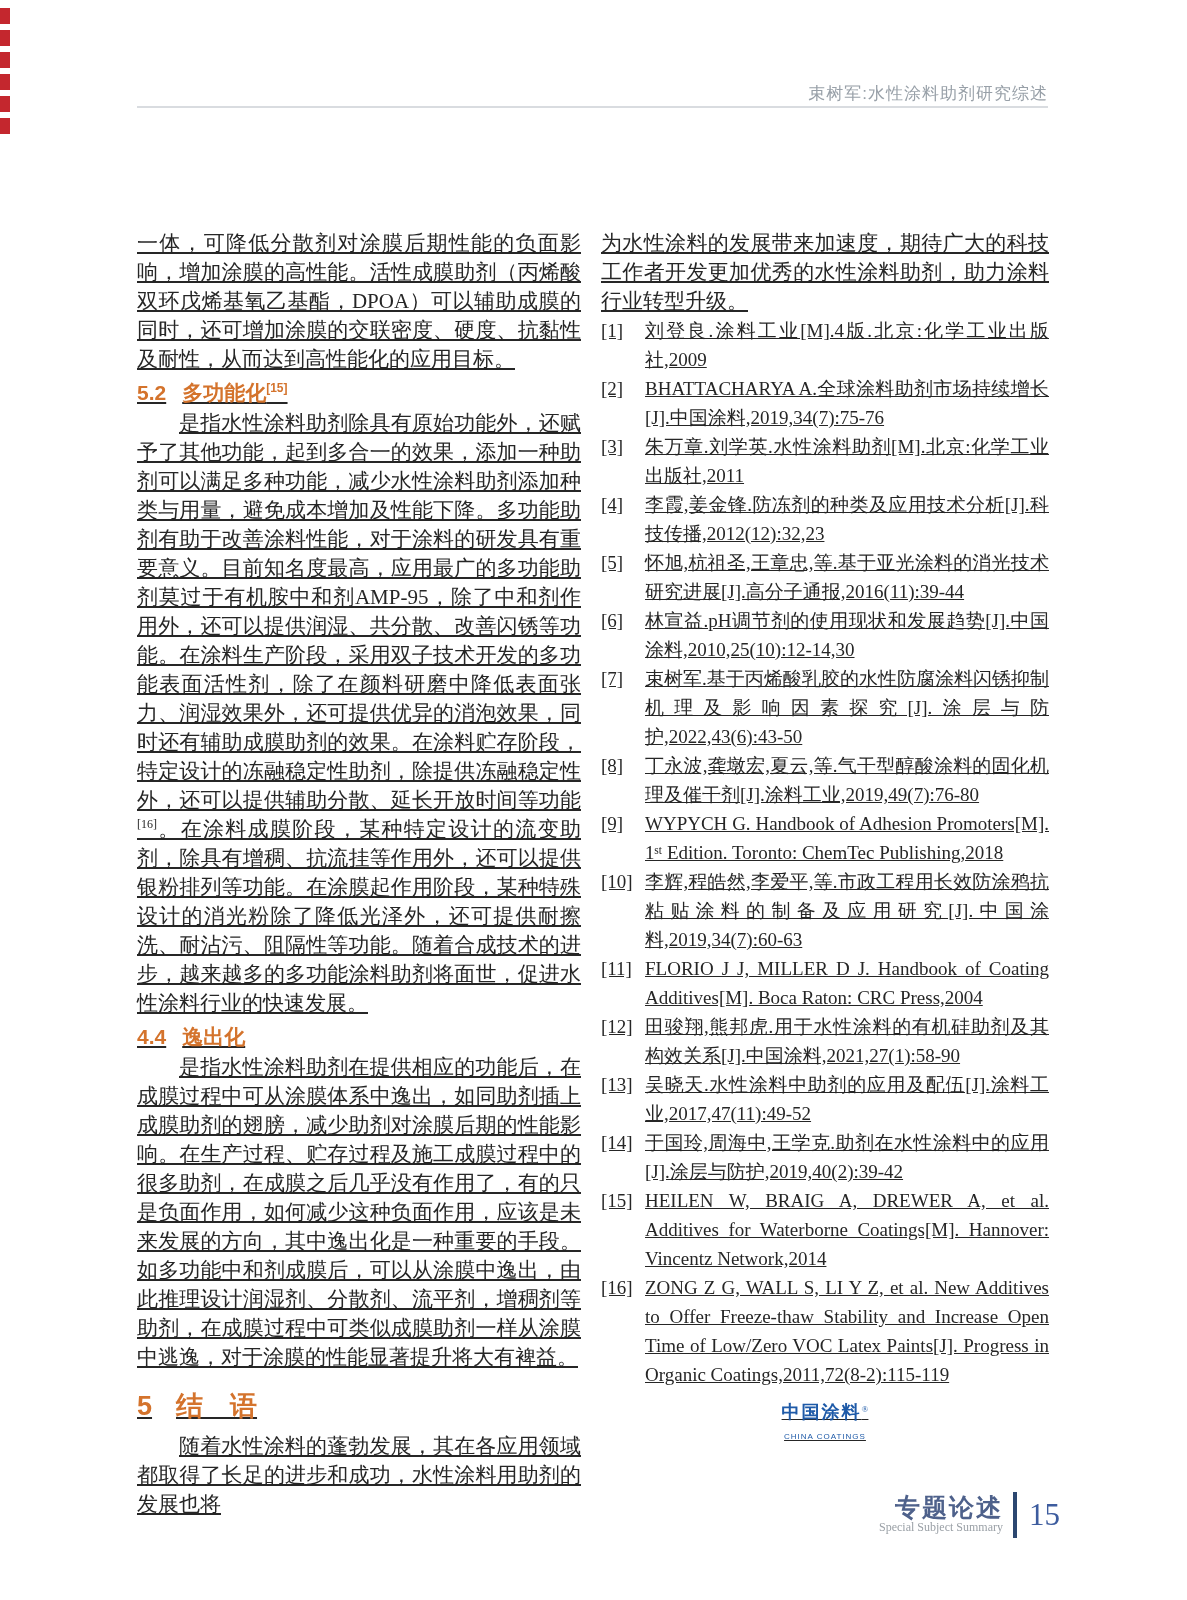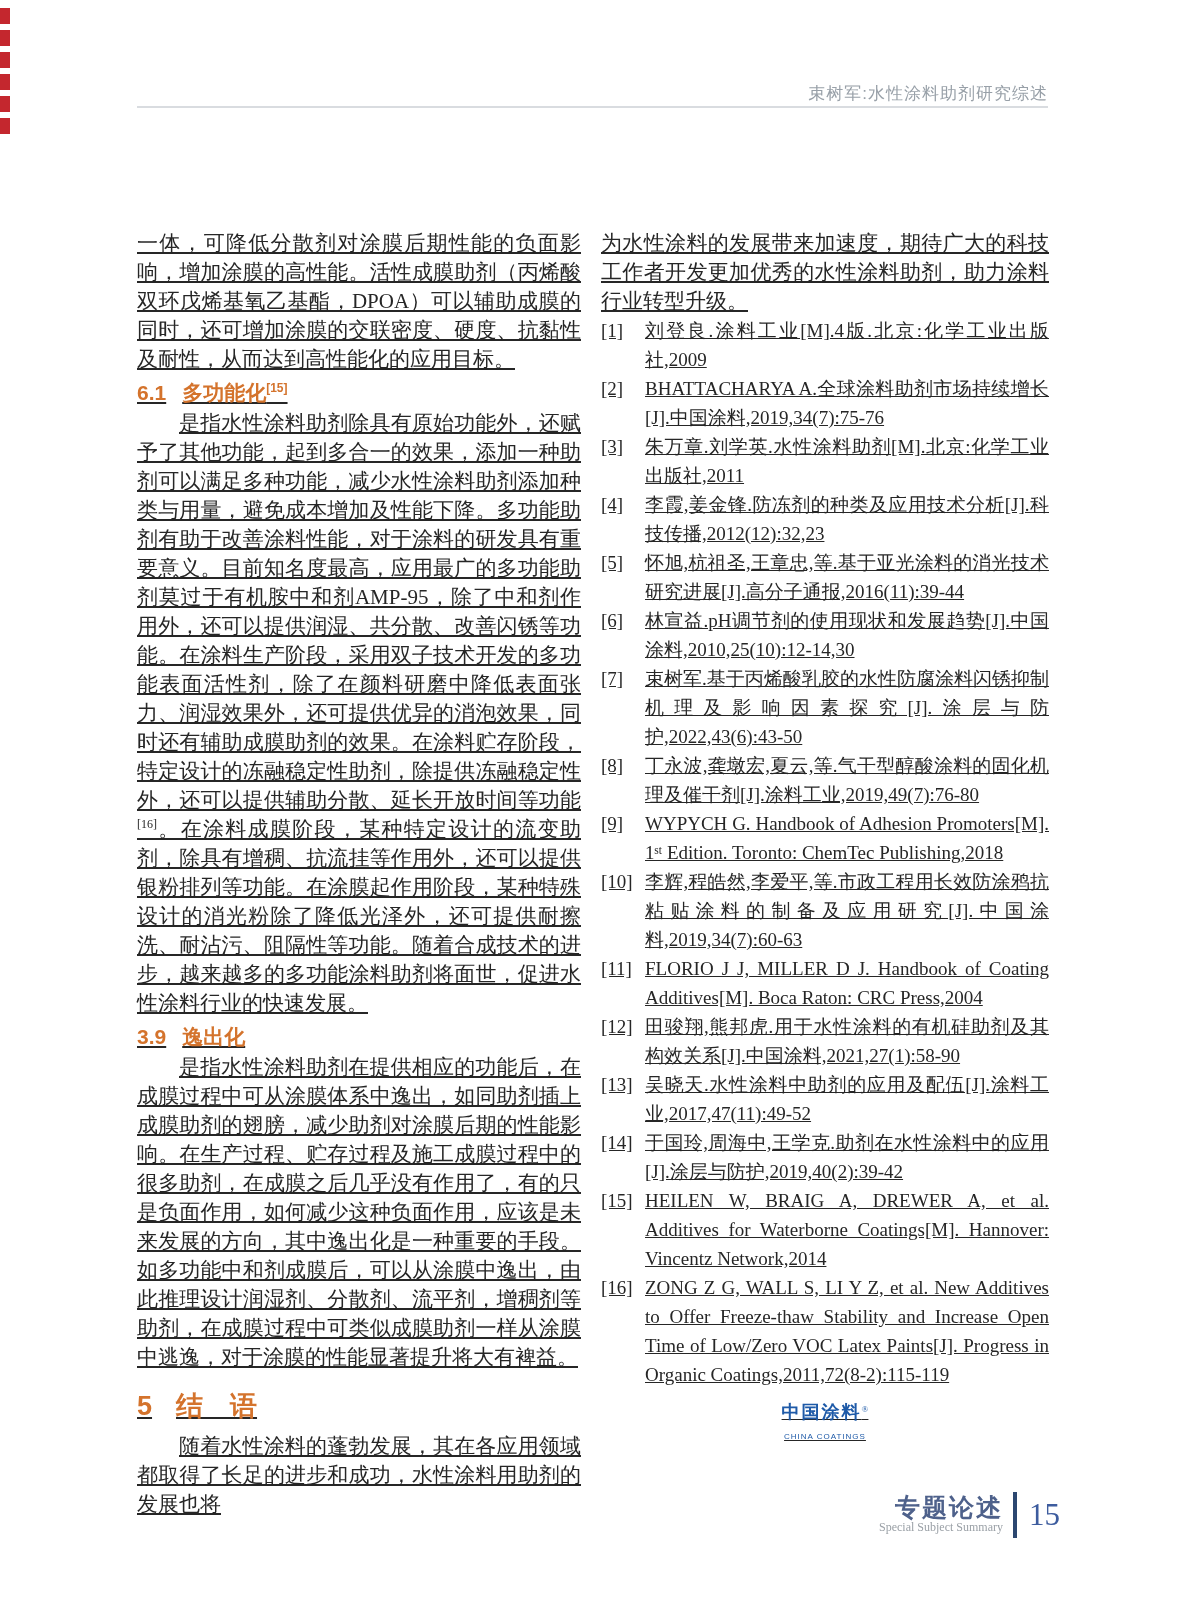--- a/index.html
+++ b/index.html
@@ -92,26 +92,26 @@
       <div class="edge-mark"></div>
     </div>
 
   <div class="running-title">束树军:水性涂料助剂研究综述</div>
   <div class="header-rule"></div>
 
   <div class="col col-left">
     <p class="body">一体，可降低分散剂对涂膜后期性能的负面影响，增加涂膜的高性能。活性成膜助剂（丙烯酸双环戊烯基氧乙基酯，DPOA）可以辅助成膜的同时，还可增加涂膜的交联密度、硬度、抗黏性及耐性，从而达到高性能化的应用目标。</p>
 
     <h3 class="section">
-      <span class="sec-no">6.1</span><span>多功能化</span><sup class="cite">[15]</sup>
+      <span class="sec-no">5.2</span><span>多功能化</span><sup class="cite">[15]</sup>
     </h3>
     <p class="body indent"><span>是指水性涂料助剂除具有原始功能外，还赋予了其他功能，起到多合一的效果，添加一种助剂可以满足多种功能，减少水性涂料助剂添加种类与用量，避免成本增加及性能下降。多功能助剂有助于改善涂料性能，对于涂料的研发具有重要意义。目前知名度最高，应用最广的多功能助剂莫过于有机胺中和剂AMP-95，除了中和剂作用外，还可以提供润湿、共分散、改善闪锈等功能。在涂料生产阶段，采用双子技术开发的多功能表面活性剂，除了在颜料研磨中降低表面张力、润湿效果外，还可提供优异的消泡效果，同时还有辅助成膜助剂的效果。在涂料贮存阶段，特定设计的冻融稳定性助剂，除提供冻融稳定性外，还可以提供辅助分散、延长开放时间等功能</span><sup class="cite">[16]</sup><span>。在涂料成膜阶段，某种特定设计的流变助剂，除具有增稠、抗流挂等作用外，还可以提供银粉排列等功能。在涂膜起作用阶段，某种特殊设计的消光粉除了降低光泽外，还可提供耐擦洗、耐沾污、阻隔性等功能。随着合成技术的进步，越来越多的多功能涂料助剂将面世，促进水性涂料行业的快速发展。</span></p>
 
     <h3 class="section">
-      <span class="sec-no">3.9</span><span>逸出化</span>
+      <span class="sec-no">4.4</span><span>逸出化</span>
     </h3>
     <p class="body indent">是指水性涂料助剂在提供相应的功能后，在成膜过程中可从涂膜体系中逸出，如同助剂插上成膜助剂的翅膀，减少助剂对涂膜后期的性能影响。在生产过程、贮存过程及施工成膜过程中的很多助剂，在成膜之后几乎没有作用了，有的只是负面作用，如何减少这种负面作用，应该是未来发展的方向，其中逸出化是一种重要的手段。如多功能中和剂成膜后，可以从涂膜中逸出，由此推理设计润湿剂、分散剂、流平剂，增稠剂等助剂，在成膜过程中可类似成膜助剂一样从涂膜中逃逸，对于涂膜的性能显著提升将大有裨益。</p>
 
     <h2 class="conclusion">
       <span class="sec-no">5</span><span>结　语</span>
     </h2>
     <p class="body indent">随着水性涂料的蓬勃发展，其在各应用领域都取得了长足的进步和成功，水性涂料用助剂的发展也将</p>
   </div>
 
   <div class="col col-right">

